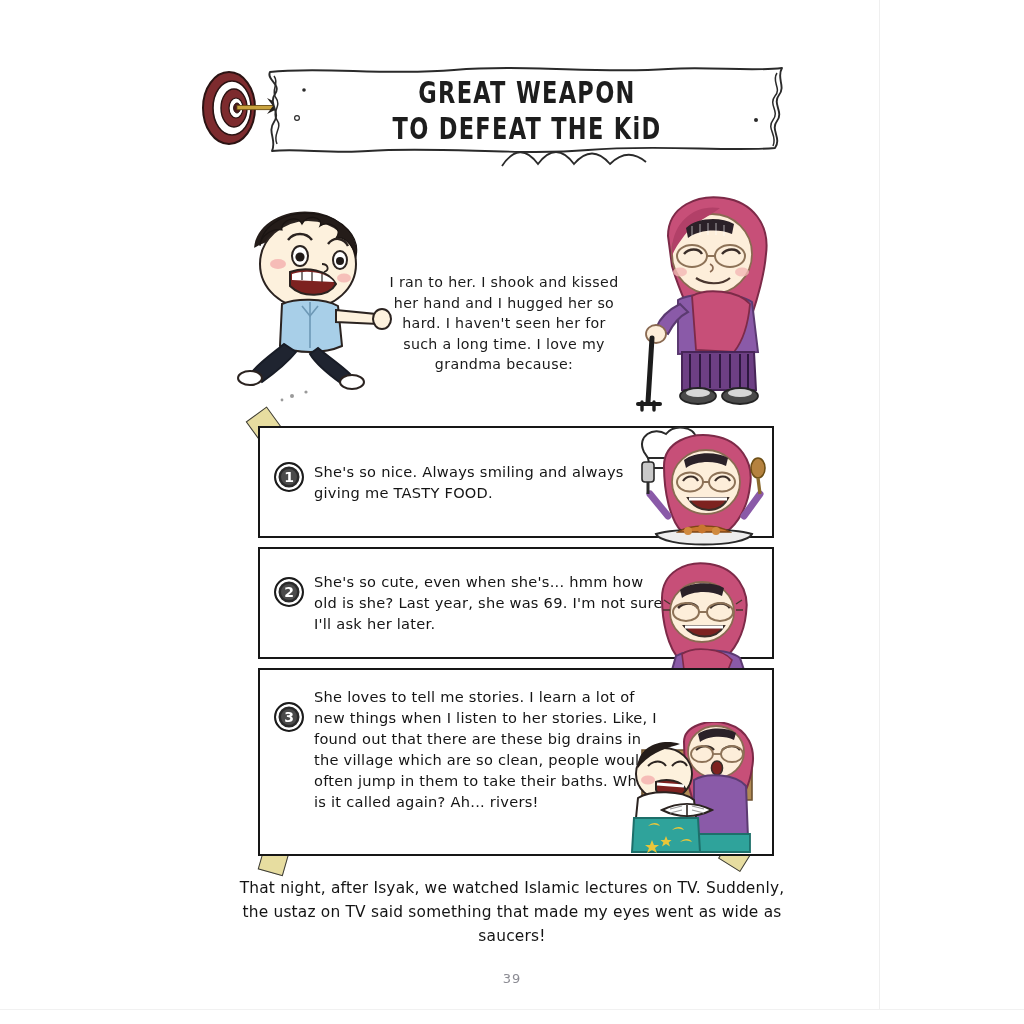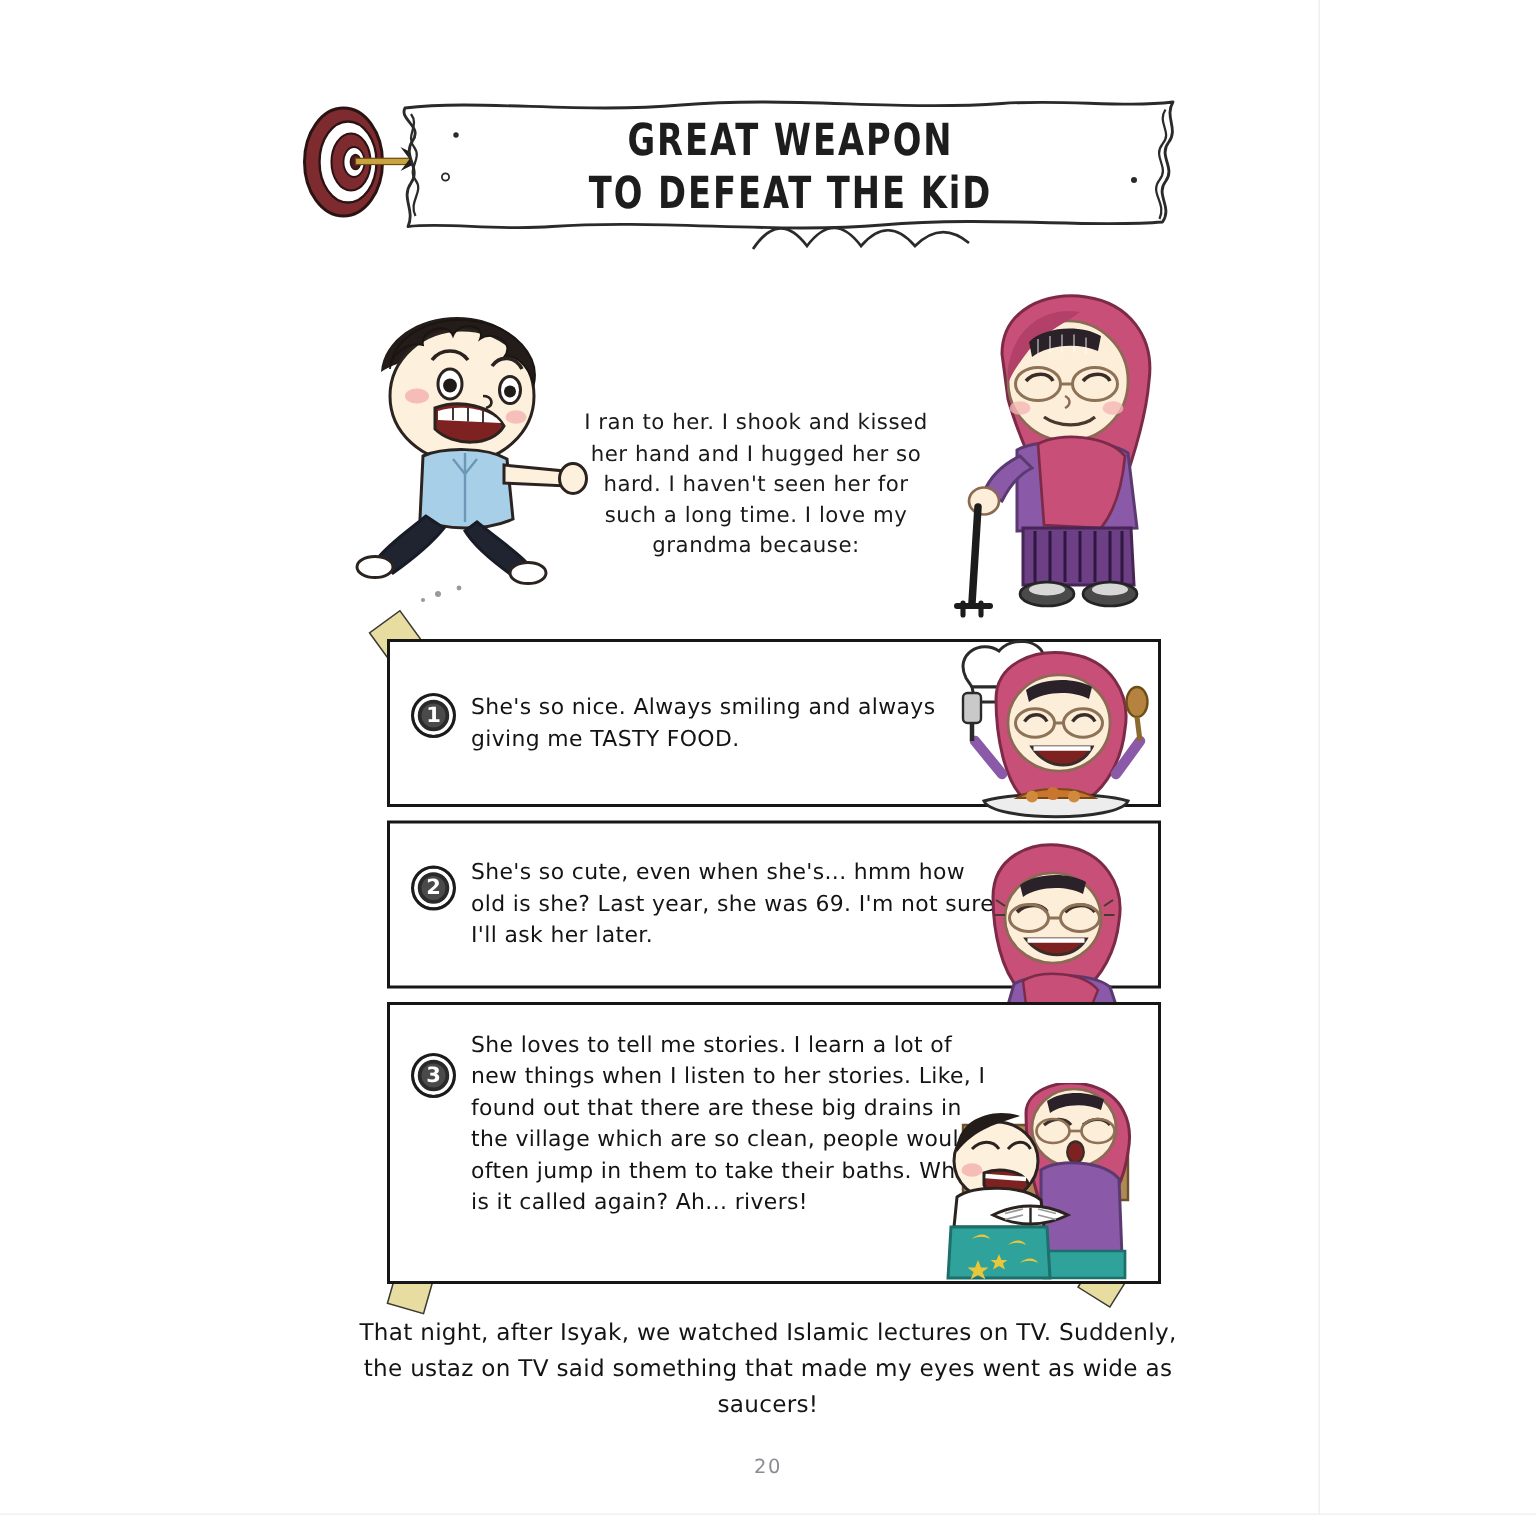--- a/index.html
+++ b/index.html
@@ -461,15 +461,15 @@
       <path d="M40 88 C56 80, 74 80, 90 88 C74 96, 56 96, 40 88 Z" fill="#ffffff" stroke="#2b2320" stroke-width="2"></path>
       <path d="M65 83 L65 94" stroke="#2b2320" stroke-width="1.6"></path>
       <path d="M48 87 L60 84 M48 91 L60 88 M70 84 L82 87 M70 88 L82 91" stroke="#9a9a9a" stroke-width="1.2"></path>
     </svg>
   </div>
 
   <div id="closing-text">That night, after Isyak, we watched Islamic lectures on TV. Suddenly, the ustaz on TV said something that made my eyes went as wide as saucers!</div>
 
   <div id="intro-text">I ran to her. I shook and kissed her hand and I hugged her so hard. I haven't seen her for such a long time. I love my grandma because:</div>
 
-  <div id="page-number">20</div>
+  <div id="page-number">39</div>
 
 </div>
 
 </body></html>

